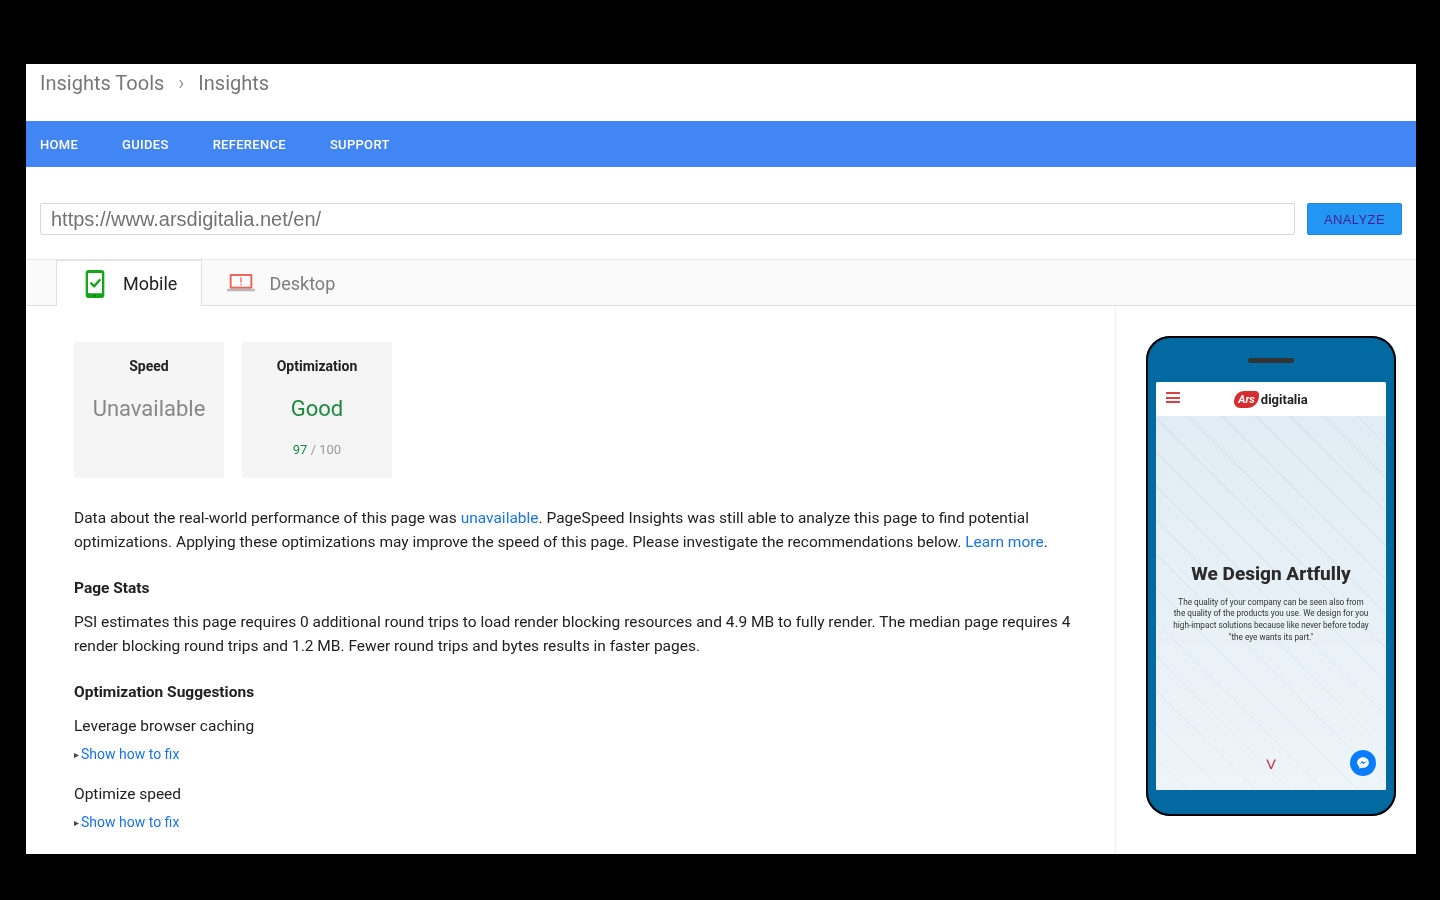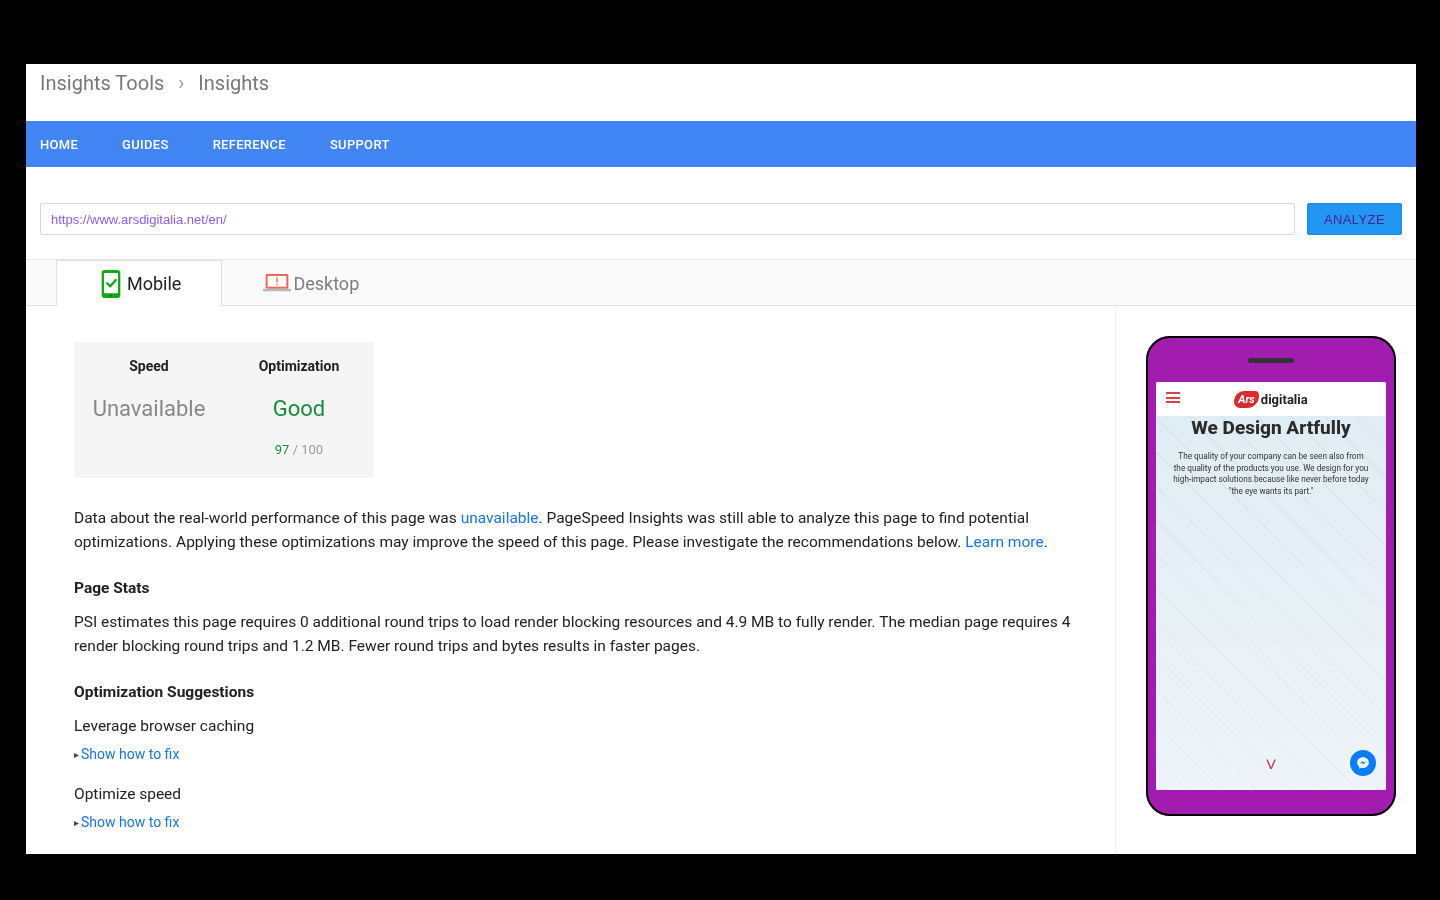--- a/index.html
+++ b/index.html
@@ -53,22 +53,22 @@
     display: flex;
     gap: 12px;
     align-items: center;
   }
   .url-input {
     flex: 1;
     height: 32px;
     border: 1px solid #d8d8d8;
     border-radius: 2px;
     padding: 0 10px;
-    font-size: 13px;
-    color: #8b5cf6;
+    font-size: 20px;
+    color: #737373;
   }
   .analyze-btn {
     height: 32px;
     padding: 0 16px;
     background: #2196f3;
     color: #4c1d95;
     border: 1px solid #1e88e5;
     border-radius: 2px;
     font-size: 13px;
     letter-spacing: 0.4px;
@@ -76,24 +76,24 @@
     cursor: pointer;
   }
   .tabsbar {
     background: #fafafa;
     border-bottom: 1px solid #e0e0e0;
     display: flex;
     padding-left: 30px;
   }
   .tab {
     height: 46px;
-    padding: 0 40px;
+    padding: 0 24px;
     display: flex;
     align-items: center;
-    gap: 2px;
+    gap: 14px;
     font-size: 18px;
     color: #7d7d7d;
     border: 1px solid transparent;
     border-bottom: none;
     cursor: pointer;
     margin-bottom: -1px;
   }
   .tab.active {
     background: #fff;
     color: #222;
@@ -112,21 +112,21 @@
     font-size: 15.5px;
     line-height: 1.55;
     color: #212121;
   }
   .side {
     width: 300px;
     padding: 30px 10px 0 20px;
     display: flex;
     justify-content: center;
   }
-  .cards { display: flex; margin-bottom: 28px; }
+  .cards { display: flex; gap: 18px; margin-bottom: 28px; }
   .card {
     background: #f5f5f5;
     width: 150px;
     padding: 14px 0 18px 0;
     text-align: center;
   }
   .card .ctitle { font-size: 14px; font-weight: 700; color: #212121; margin-bottom: 14px; }
   .card .cval { font-size: 22px; color: #888; }
   .card .cval.good { color: #1b8a3d; }
   .card .sub { margin-top: 14px; font-size: 13px; color: #9a9a9a; }
@@ -135,21 +135,21 @@
   .main a { color: #1a73e8; text-decoration: none; }
   .main .hdr { font-weight: 700; margin-top: 22px; margin-bottom: 10px; font-size: 15.5px; }
   .sugg-item { margin-bottom: 6px; font-size: 15.5px; }
   .showfix { font-size: 14px; color: #1a73e8; margin-bottom: 16px; display: flex; align-items: center; gap: 2px; }
   .showfix .tri { font-size: 10px; color: #444; }
 
   
   .phone {
     width: 250px;
     height: 480px;
-    background: #a21caf;
+    background: #0369a1;
     border-radius: 24px;
     padding: 46px 10px 26px 10px;
     position: relative;
     box-shadow: 0 0 0 2px #000 inset;
   }
   .phone .speaker {
     position: absolute; top: 22px; left: 50%; transform: translateX(-50%);
     width: 46px; height: 5px; background: #333; border-radius: 3px;
   }
   .phone .screen {
@@ -176,21 +176,21 @@
   .phone .logo .brush {
     background:#d62e2e; color:#fff; padding:2px 4px; border-radius:10px 4px 12px 6px;
     font-style: italic; font-size: 11px;
   }
   .phone .hero {
     flex:1;
     background:
       linear-gradient(rgba(255,255,255,0.55), rgba(255,255,255,0.75)),
       repeating-linear-gradient(45deg, #bcd6e6 0 22px, #a8c8dc 22px 24px),
       repeating-linear-gradient(-45deg, #bcd6e6 0 22px, #a8c8dc 22px 24px);
-    display:flex; flex-direction:column; align-items:center; justify-content:flex-start;
+    display:flex; flex-direction:column; align-items:center; justify-content:center;
     text-align:center; padding: 0 16px;
     position: relative;
   }
   .phone .hero h2 { font-size: 19px; font-weight:800; color:#2b2b2b; line-height:1.3; margin-bottom:10px;}
   .phone .hero p { font-size: 8.2px; color:#333; line-height:1.45;}
   .phone .hero .down {
     position:absolute; bottom:14px; left:50%; transform:translateX(-50%);
     color:#c5435c; font-size:20px;
   }
   .phone .fab {

